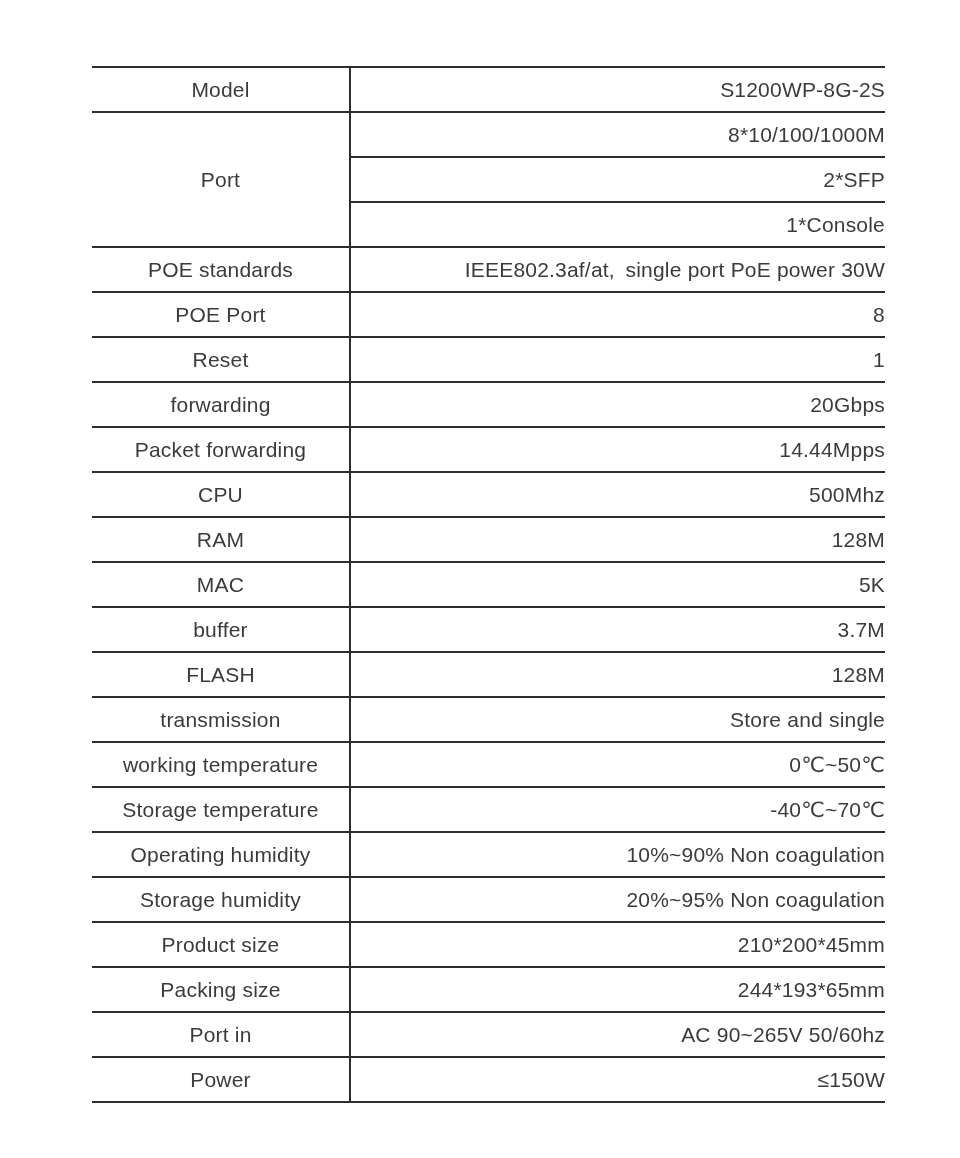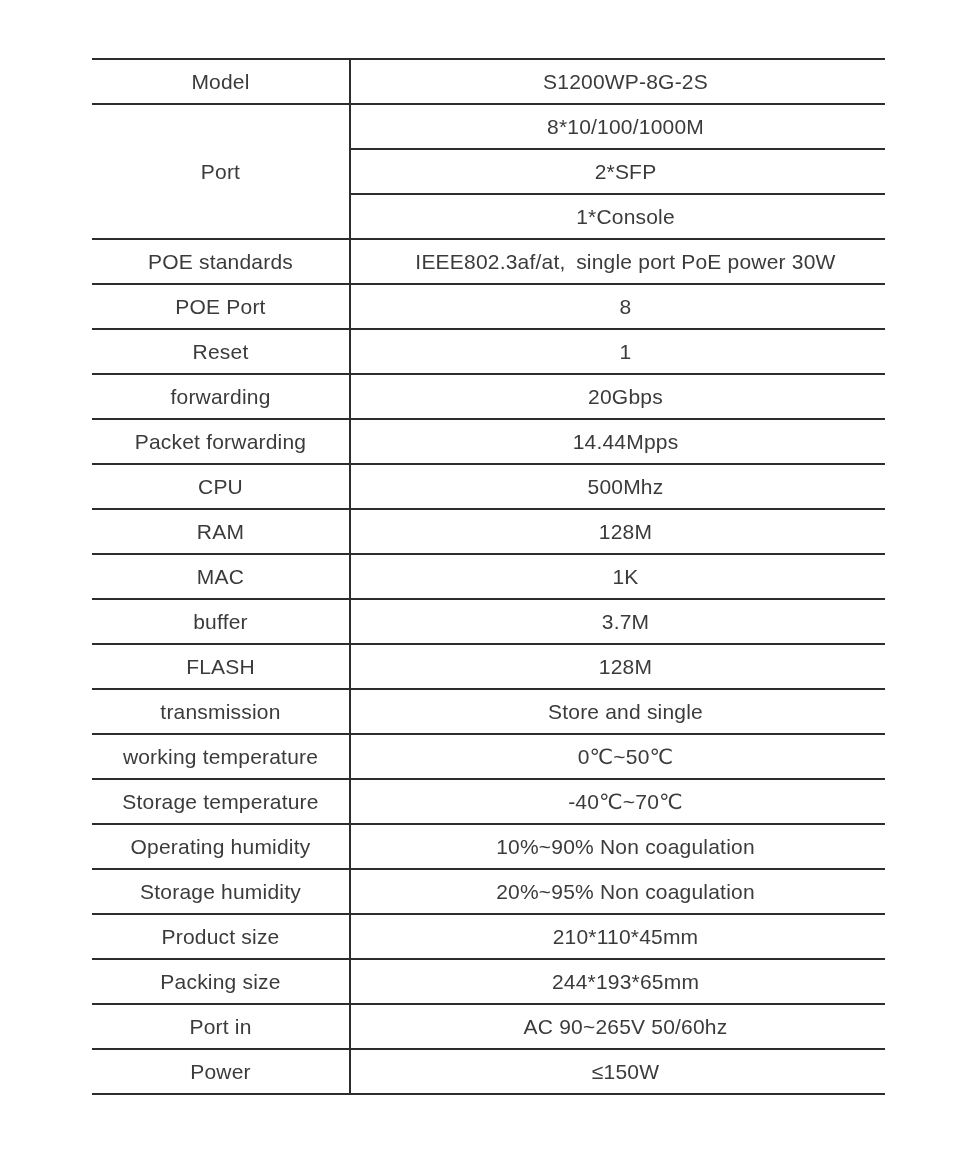--- a/index.html
+++ b/index.html
@@ -12,21 +12,21 @@
   .page {
     position: relative;
     width: 960px;
     height: 1158px;
     background: #ffffff;
     overflow: hidden;
   }
   table.spec-table {
     position: absolute;
     left: 92px;
-    top: 58px;
+    top: 66px;
     width: 793px;
     border-collapse: collapse;
     table-layout: fixed;
   }
   col.c-label { width: 258px; }
   col.c-value { width: 535px; }
   td {
     height: 45px;
     border: 2px solid #2d2d2d;
     font-size: 21px;
@@ -34,21 +34,21 @@
     vertical-align: middle;
     letter-spacing: 0.2px;
     overflow: hidden;
     white-space: nowrap;
   }
   td.label {
     text-align: center;
     border-left: none;
   }
   td.value {
-    text-align: center;
+    text-align: right;
     padding-left: 15px;
     border-right: none;
   }
 </style>
 </head>
 <body>
 
 <div class="page">
   <table class="spec-table">
     <colgroup>
@@ -93,21 +93,21 @@
       <tr>
         <td class="label">CPU</td>
         <td class="value">500Mhz</td>
       </tr>
       <tr>
         <td class="label">RAM</td>
         <td class="value">128M</td>
       </tr>
       <tr>
         <td class="label">MAC</td>
-        <td class="value">1K</td>
+        <td class="value">5K</td>
       </tr>
       <tr>
         <td class="label">buffer</td>
         <td class="value">3.7M</td>
       </tr>
       <tr>
         <td class="label">FLASH</td>
         <td class="value">128M</td>
       </tr>
       <tr>
@@ -125,21 +125,21 @@
       <tr>
         <td class="label">Operating humidity</td>
         <td class="value">10%~90% Non coagulation</td>
       </tr>
       <tr>
         <td class="label">Storage humidity</td>
         <td class="value">20%~95% Non coagulation</td>
       </tr>
       <tr>
         <td class="label">Product size</td>
-        <td class="value">210*110*45mm</td>
+        <td class="value">210*200*45mm</td>
       </tr>
       <tr>
         <td class="label">Packing size</td>
         <td class="value">244*193*65mm</td>
       </tr>
       <tr>
         <td class="label">Port in</td>
         <td class="value">AC 90~265V 50/60hz</td>
       </tr>
       <tr>

